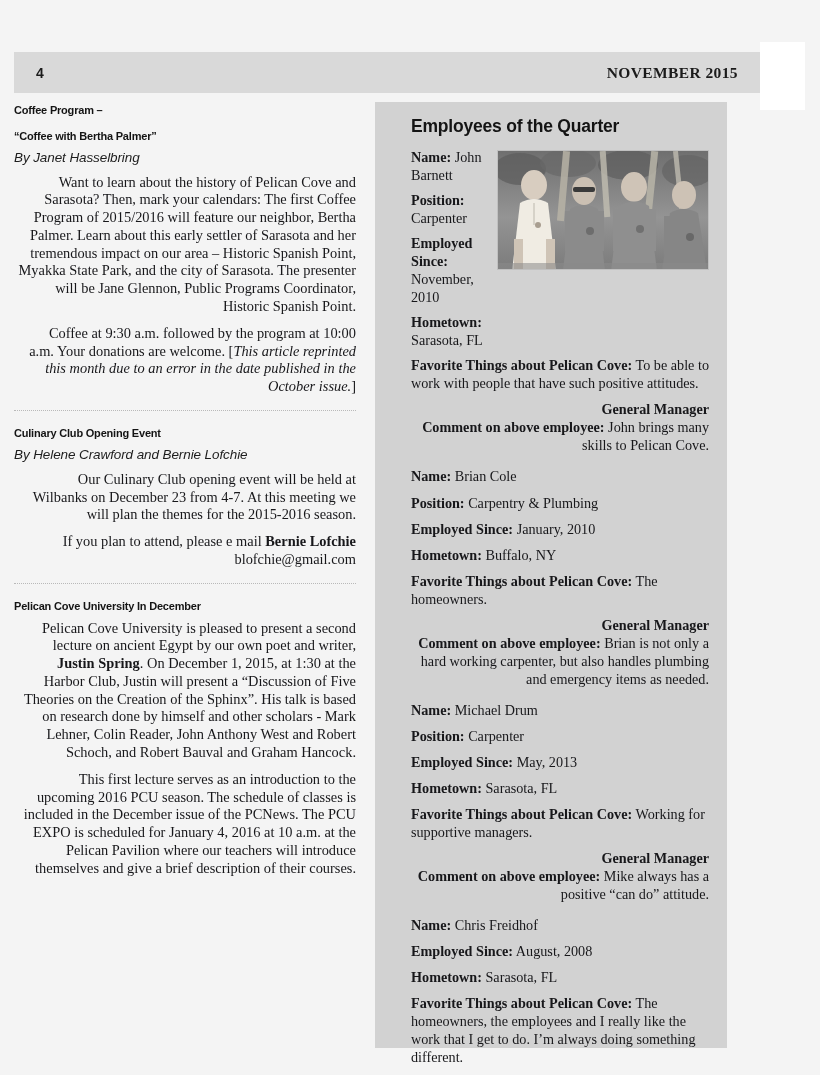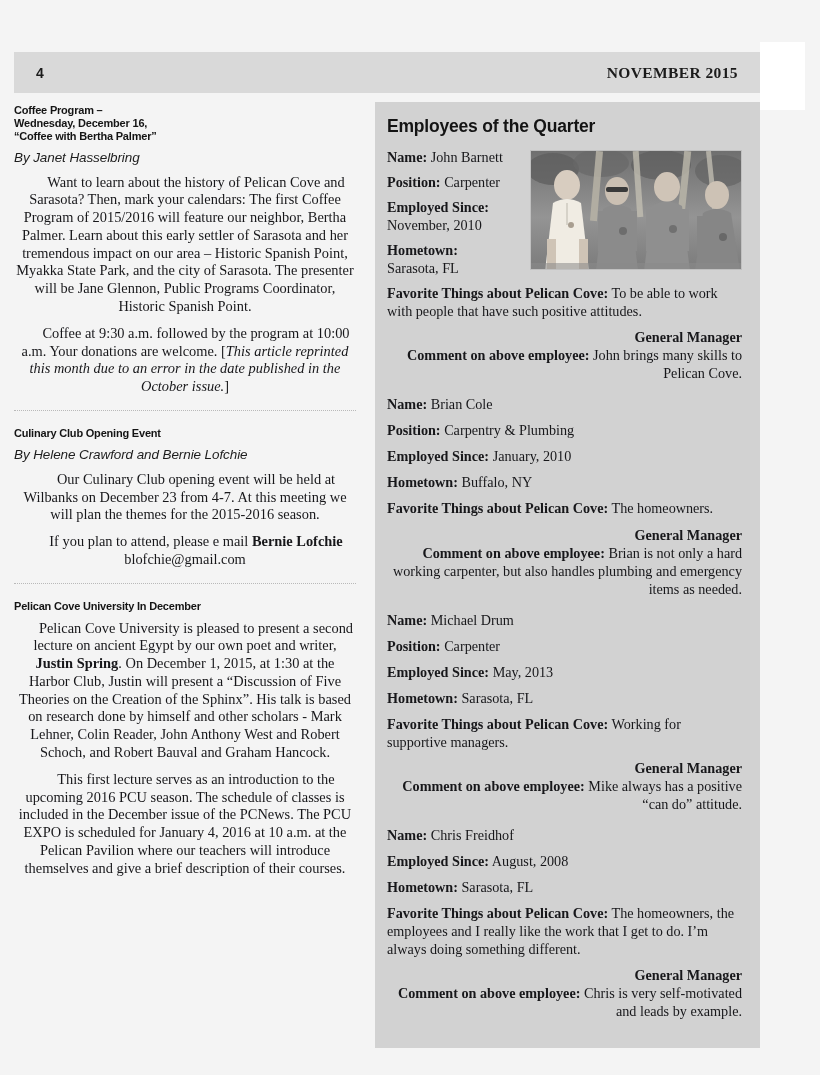--- a/index.html
+++ b/index.html
@@ -68,25 +68,25 @@
   .col-left {
     position: absolute;
     left: 14px;
     top: 104px;
     width: 342px;
   }
   .col-right {
     position: absolute;
     left: 375px;
     top: 102px;
-    width: 385px;
+    width: 352px;
     height: 946px;
     background: #d2d2d2;
     box-sizing: border-box;
-    padding: 14px 18px 16px 12px;
+    padding: 14px 18px 16px 36px;
   }
 
   
   h2.article-title {
     font-family: "Liberation Sans", sans-serif;
     font-weight: bold;
     font-size: 11px;
     line-height: 1.17;
     color: #141414;
     margin: 0 0 7px 0;
@@ -100,21 +100,21 @@
     margin: 0 0 9px 0;
     letter-spacing: -0.1px;
   }
   p.body-text {
     font-family: "Liberation Serif", serif;
     font-size: 14.4px;
     line-height: 1.235;
     color: #17171a;
     margin: 0 0 9px 0;
     text-indent: 22px;
-    text-align: center;
+    text-align: right;
   }
   .it { font-style: italic; }
   .bd { font-weight: bold; }
 
   .divider {
     border: 0;
     border-top: 1px dotted #b9b9b9;
     margin: 14px 0 16px 0;
     height: 0;
   }
@@ -174,21 +174,21 @@
     <span class="page-number">4</span>
     <span class="issue-date">NOVEMBER 2015</span>
   </div>
   <div class="white-patch"></div>
 
   <div class="col-left">
 
     <div>
       <h2 class="article-title">
         <span>Coffee Program –</span><br>
-        <span>Wednesday, December 16,</span><br>
+        <br>
         <span>“Coffee with Bertha Palmer”</span>
       </h2>
       <p class="byline">By Janet Hasselbring</p>
       <p class="body-text">Want to learn about the history of Pelican Cove and Sarasota? Then, mark your calendars: The first Coffee Program of 2015/2016 will feature our neighbor, Bertha Palmer. Learn about this early settler of Sarasota and her tremendous impact on our area – Historic Spanish Point, Myakka State Park, and the city of Sarasota. The presenter will be Jane Glennon, Public Programs Coordinator, Historic Spanish Point.</p>
       <p class="body-text"><span>Coffee at 9:30 a.m. followed by the program at 10:00 a.m. Your donations are welcome.  [</span><span class="it">This article reprinted this month due to an error in the date published in the October issue.</span><span>]</span></p>
     </div>
 
     <hr class="divider">
 
     <div>

